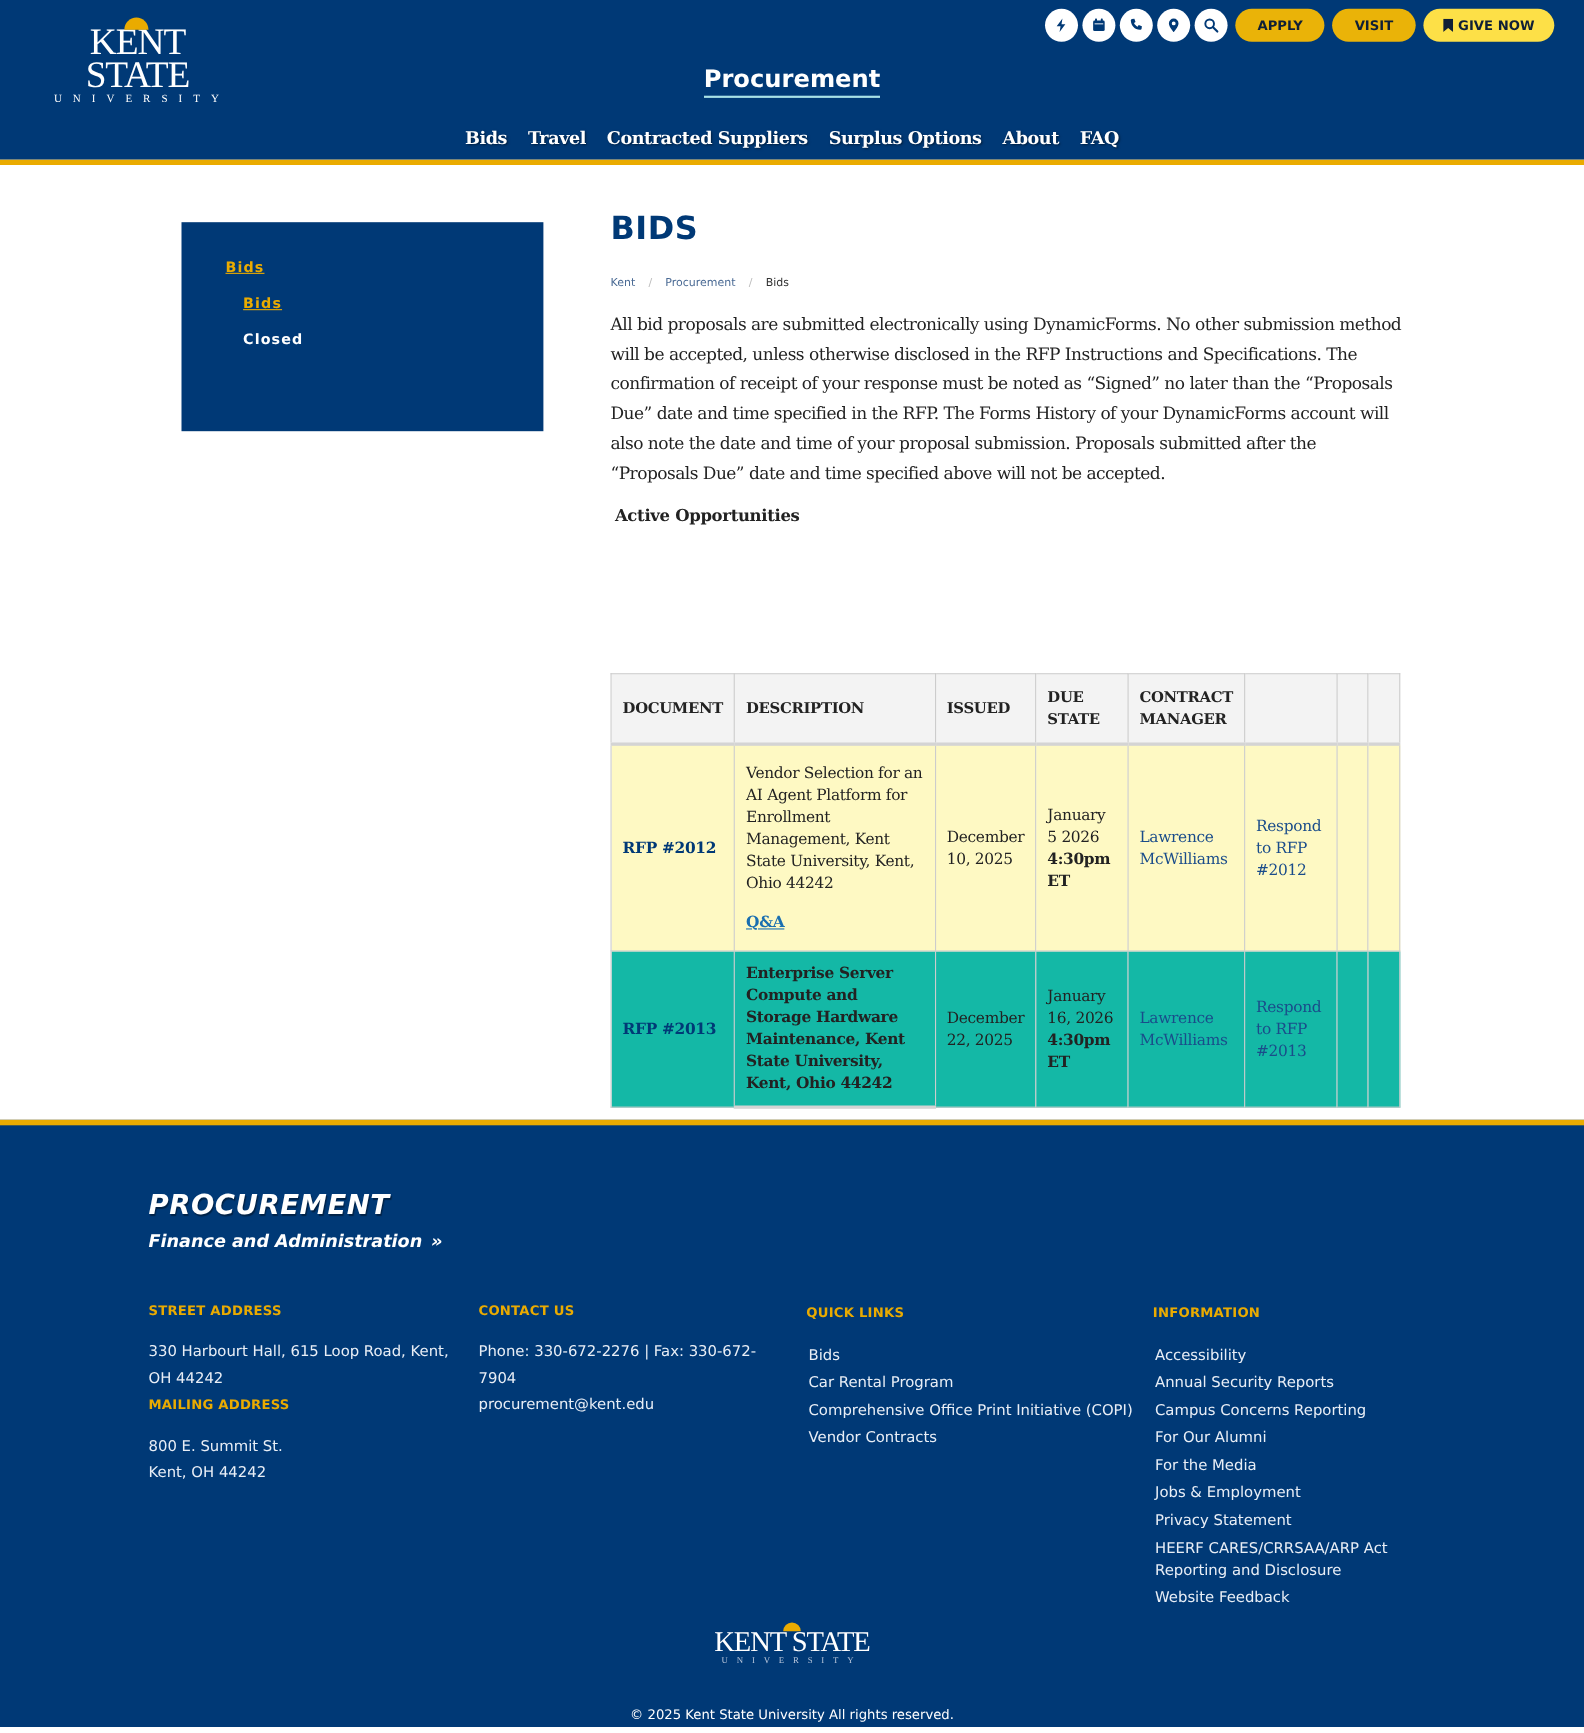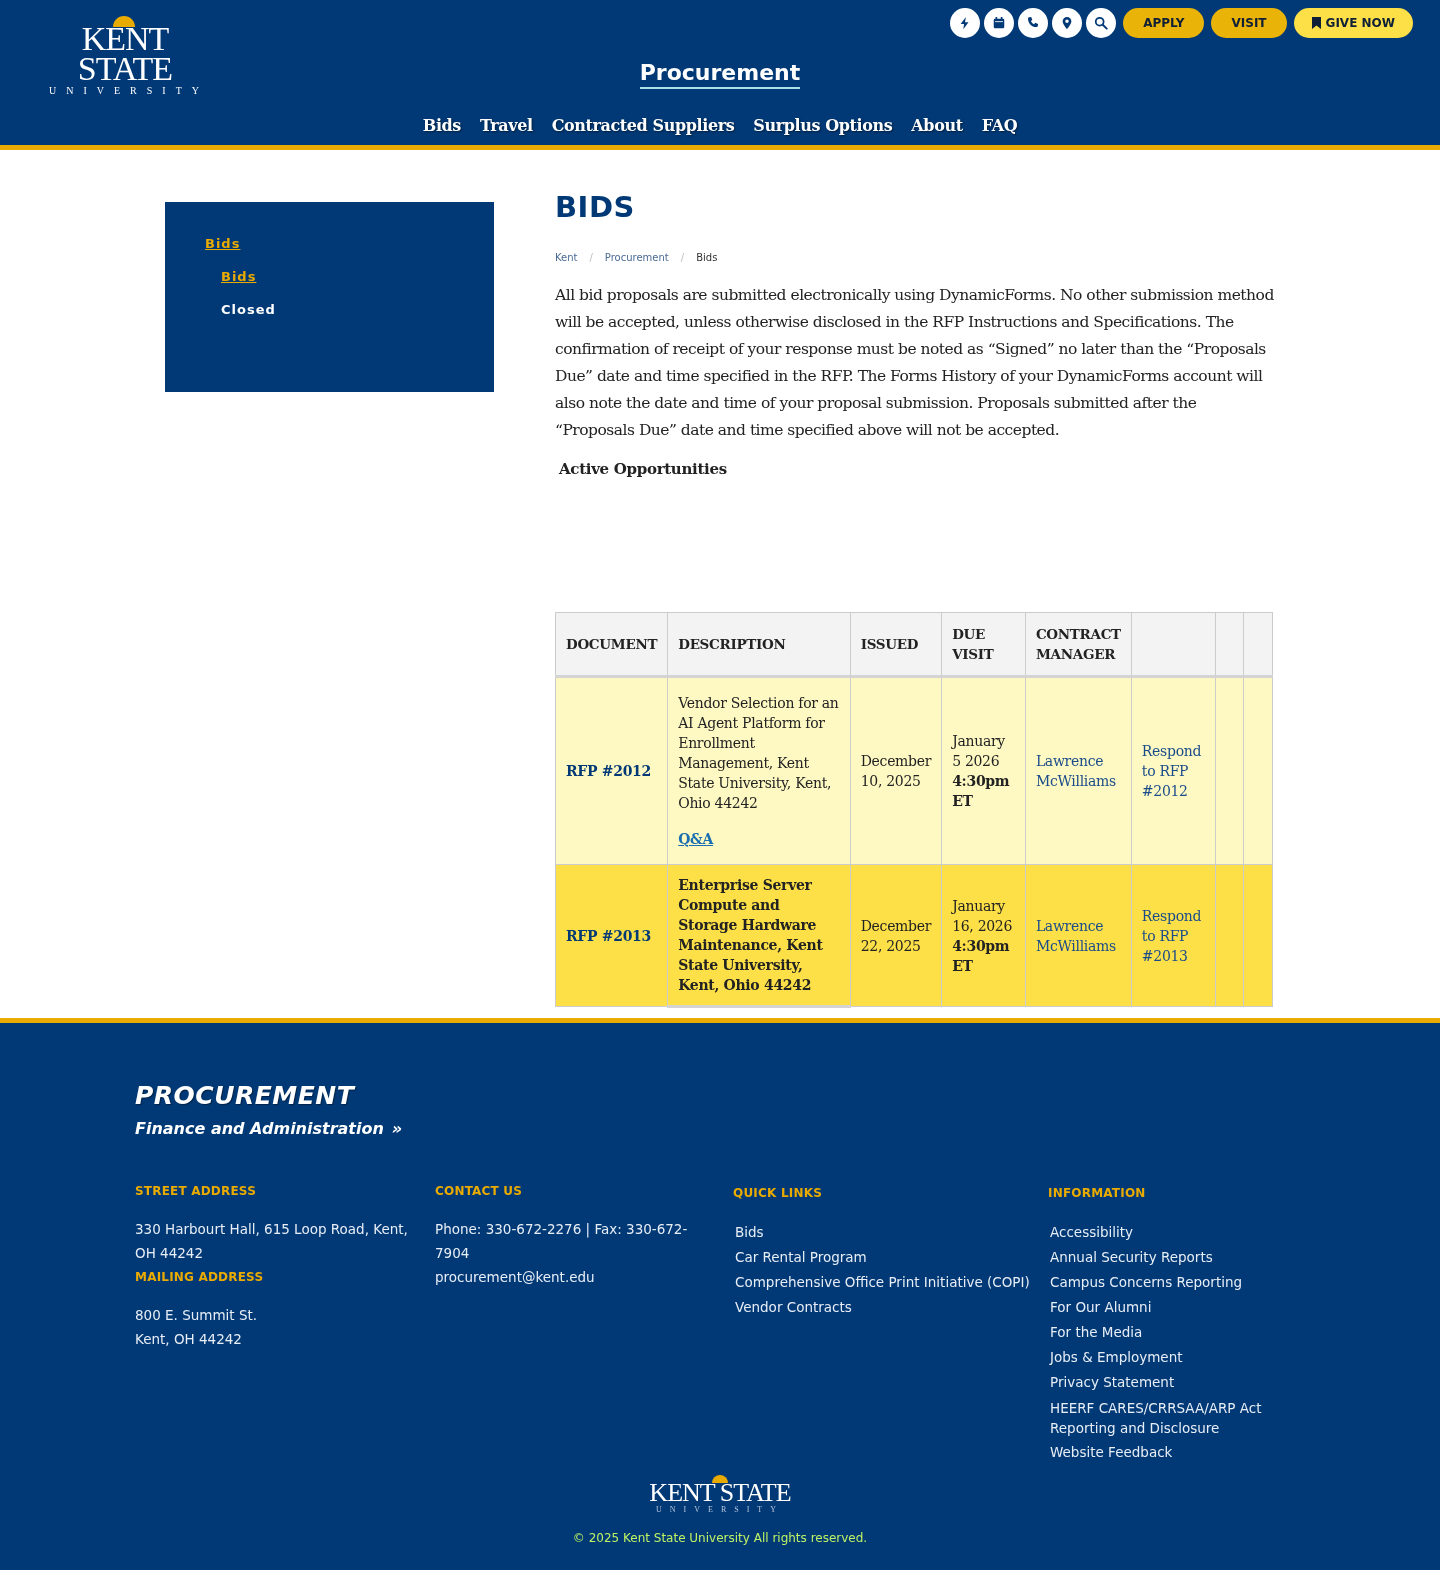--- a/index.html
+++ b/index.html
@@ -37,21 +37,21 @@
   .breadcrumb .sep { color: #bbb; }
   .breadcrumb .cur { color: #333; }
   .lead { margin-top: 25px; font-weight: bold; font-size: 15px; color: #111; letter-spacing: -0.3px; }
   .body-p { margin-top: 19px; font-size: 15.5px; line-height: 27px; color: #222; letter-spacing: -0.5px; }
   .subhead { margin-top: 16px; font-weight: bold; font-size: 15px; padding-left: 4px; letter-spacing: -0.3px; }
 
   table.bids { position: absolute; left: 555px; top: 462px; width: 718px; border-collapse: collapse; font-size: 14px; }
   table.bids th, table.bids td { border: 1px solid #ccc; padding: 10px; vertical-align: middle; text-align: left; line-height: 20px; }
   table.bids th { background: #f3f3f3; font-weight: bold; font-size: 13.5px; height: 64px; border-bottom: 3px solid #d4d4d4; letter-spacing: -0.3px; }
   table.bids td { background: #fef9c3; letter-spacing: -0.3px; }
-  table.bids tr.row2 td { background: #fde047; }
+  table.bids tr.row2 td { background: #14b8a6; }
   table.bids td.doc a { color: #003976; font-weight: bold; }
   table.bids td a.mgr, table.bids td a.resp { color: #1a4c8a; }
   table.bids td a.qa { color: #1a6fb0; text-decoration: underline; font-weight: bold; display: inline-block; margin-top: 16px; }
   table.bids tr.row2 td.desc { font-weight: bold; border-bottom: 3px solid #d4d4d4; }
   .c1 { width: 111px; } .c2 { width: 185px; } .c3 { width: 91px; } .c4 { width: 84px; } .c5 { width: 105px; } .c6 { width: 84px; } .c7 { width: 29px; } .c8 { width: 29px; }
 
   
   .footer { background: #003976; border-top: 5px solid #eaab00; height: 552px; position: relative; color: #fff; font-family: "DejaVu Sans", sans-serif; }
   .f-title { position: absolute; left: 135px; top: 58px; font-weight: bold; font-style: italic; font-size: 25px; letter-spacing: 0.5px; text-shadow: 1px 1px 1px rgba(0,0,0,.4); }
   .f-sub { position: absolute; left: 135px; top: 96px; font-weight: bold; font-style: italic; font-size: 16px; }
@@ -62,21 +62,21 @@
   .fcol .lnk { display: block; line-height: 25px; }
   .col1 { left: 135px; width: 280px; }
   .col2 { left: 435px; width: 280px; }
   .col3 { left: 735px; width: 300px; top: 158px; }
   .col4 { left: 1050px; width: 220px; top: 158px; }
   .col3 h4, .col4 h4 { margin-left: -2px; margin-bottom: 15px; }
   .f-logo { position: absolute; left: 0; right: 0; top: 452px; text-align: center; color: #fff; }
   .f-logo .sun { display: block; width: 16px; height: 8px; margin: 0 auto -2px; background: #eaab00; border-radius: 8px 8px 0 0; }
   .f-logo .word { font-family: "Liberation Serif", serif; font-size: 26px; letter-spacing: -1px; line-height: 24px; display: block; }
   .f-logo .uni { font-family: "Liberation Serif", serif; font-size: 8px; letter-spacing: 8px; display: block; color: #b8c6db; }
-  .copyright { position: absolute; left: 0; right: 0; top: 508px; text-align: center; font-size: 12px; color: #bef264; }
+  .copyright { position: absolute; left: 0; right: 0; top: 529px; text-align: center; font-size: 12px; color: #ffffff; }
 </style>
 </head>
 <body>
 
 <header class="header">
   <a class="logo">
     <span class="sun"></span>
     <span class="word">KENT STATE</span>
     <span class="uni">UNIVERSITY</span>
   </a>
@@ -155,21 +155,21 @@
     <p class="body-p">All bid proposals are submitted electronically using DynamicForms.  No other submission method will be accepted, unless otherwise disclosed in the RFP Instructions and Specifications.  The confirmation of receipt of your response must be noted as “Signed” no later than the “Proposals Due” date and time specified in the RFP.  The Forms History of your DynamicForms account will also note the date and time of your proposal submission.  Proposals submitted after the “Proposals Due” date and time specified above will not be accepted.</p>
     <p class="subhead">Active Opportunities</p>
   </section>
 
   <table class="bids">
     <thead>
       <tr>
         <th class="c1">DOCUMENT</th>
         <th class="c2">DESCRIPTION</th>
         <th class="c3">ISSUED</th>
-        <th class="c4">DUE VISIT</th>
+        <th class="c4">DUE STATE</th>
         <th class="c5">CONTRACT MANAGER</th>
         <th class="c6"></th>
         <th class="c7"></th>
         <th class="c8"></th>
       </tr>
     </thead>
     <tbody>
       <tr class="row1" style="height:188px">
         <td class="doc"><a>RFP #2012</a></td>
         <td class="desc">

